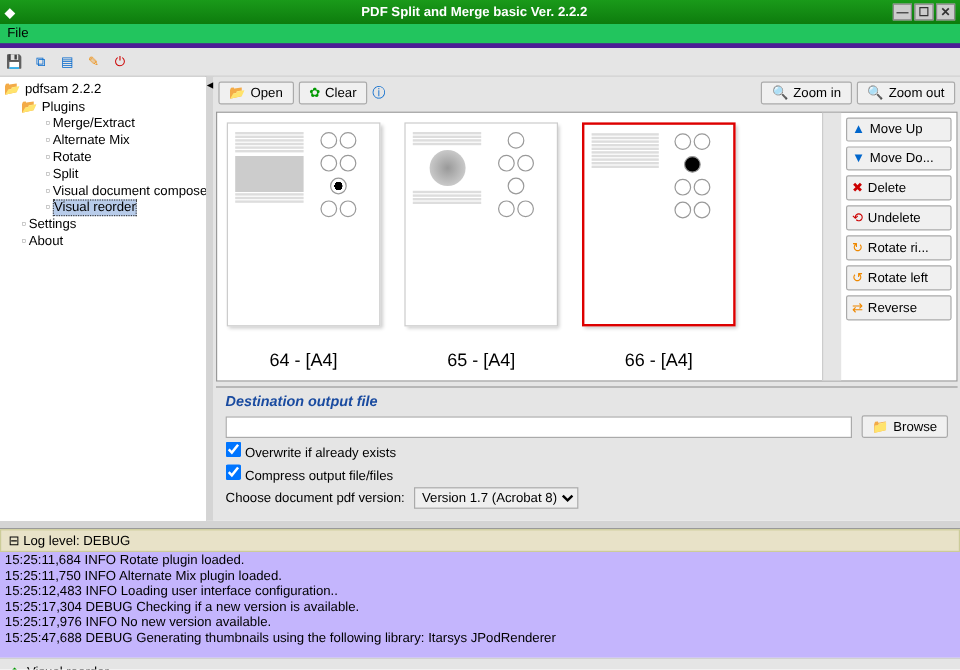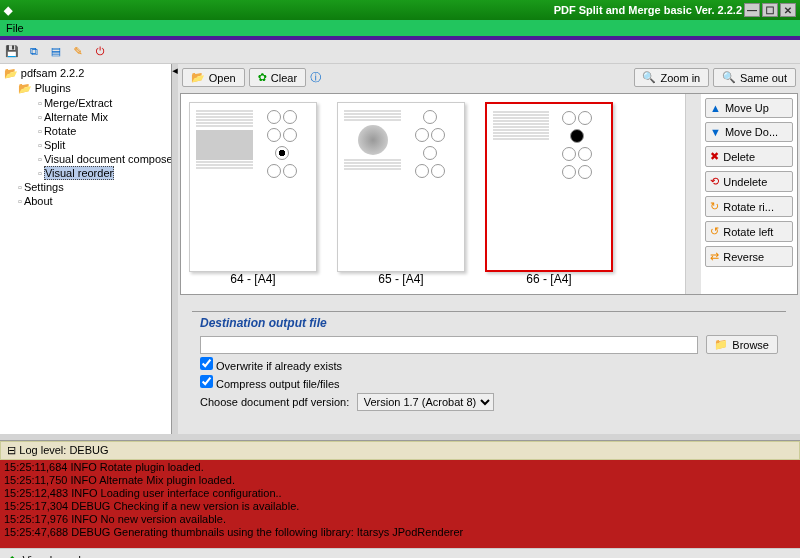--- a/index.html
+++ b/index.html
@@ -1,18 +1,18 @@
 <!DOCTYPE html>
 <html><head>
 <meta charset="utf-8">
 <style>
 * { box-sizing: border-box; margin: 0; padding: 0; font-family: Arial, sans-serif; font-size: 11px; }
 body { width: 800px; height: 558px; background: #fff; overflow: hidden; }
 .titlebar { height: 20px; background: linear-gradient(#1a9a1a, #0d7c0d); color: #fff; display: flex; align-items: center; padding: 0 4px; font-weight: bold; }
-.titlebar .title { flex: 1; text-align: right; padding-left: 36px; }
+.titlebar .title { flex: 1; text-align: center; padding-left: 36px; }
 .titlebar .win-btn { width: 16px; height: 14px; background: #ccc; border: 1px solid #888; margin-left: 2px; display: flex; align-items: center; justify-content: center; font-size: 10px; color: #333; }
 .menubar { height: 20px; background: #22c55e; border-bottom: 4px solid #4c1d95; padding: 2px 6px; }
 .toolbar { height: 24px; background: #e5e5e5; border-bottom: 1px solid #ccc; display: flex; align-items: center; padding: 0 4px; gap: 6px; }
 .toolbar .tb-icon { width: 16px; height: 16px; display: flex; align-items: center; justify-content: center; }
 .main { display: flex; height: 370px; }
 .sidebar { width: 172px; background: #fff; border-right: 1px solid #999; overflow: auto; padding: 2px; }
 .tree { font-size: 11px; }
 .tree-item { padding: 1px 2px; white-space: nowrap; cursor: default; }
 .tree-item.level0 { padding-left: 2px; }
 .tree-item.level1 { padding-left: 16px; }
@@ -23,37 +23,37 @@
 .splitter-v { width: 6px; background: #d4d4d4; cursor: col-resize; display:flex; align-items:flex-start; justify-content:center; }
 .content { flex: 1; display: flex; flex-direction: column; background: #e5e5e5; }
 .content-top { height: 28px; display: flex; align-items: center; padding: 4px; gap: 4px; }
 .btn { background: #f0f0f0; border: 1px solid #aaa; padding: 2px 8px; border-radius: 2px; display: flex; align-items: center; gap: 4px; cursor: pointer; }
 .content-top .spacer { flex: 1; }
 .thumbs-row { flex: 1; display: flex; background: #fff; margin: 2px; border: 1px solid #999; }
 .thumbs-area { flex: 1; display: flex; padding: 8px; gap: 20px; }
 .thumb { display: flex; flex-direction: column; align-items: center; }
 .thumb .page { width: 128px; height: 170px; background: #fff; border: 1px solid #ccc; box-shadow: 2px 2px 3px rgba(0,0,0,0.2); padding: 6px; display: flex; flex-direction: column; gap: 2px; }
 .thumb.selected .page { border: 2px solid #d00; }
-.thumb .caption { margin-top: 0; font-size: 12px; }
+.thumb .caption { margin-top: 20px; font-size: 15px; }
 .pline { height: 2px; background: #ddd; margin: 1px 0; }
 .pcircle { width: 14px; height: 14px; border: 1px solid #999; border-radius: 50%; display:inline-block; margin: 1px; }
 .pcol { display: flex; }
 .pcol > div { flex:1; }
 .thumbs-scroll { width: 16px; background: #e5e5e5; border-left: 1px solid #ccc; }
 .side-buttons { width: 96px; display: flex; flex-direction: column; gap: 4px; padding: 4px; }
 .side-buttons .btn { width: 100%; font-size: 11px; padding: 3px 4px; }
-.dest-panel { background: #e5e5e5; border-top: 1px solid #999; padding: 4px 8px 6px; margin: 14px; }
+.dest-panel { background: #e5e5e5; border-top: 1px solid #999; padding: 4px 8px 6px; margin: 2px; }
 .dest-panel legend { color: #1a4ba0; font-style: italic; font-size: 12px; font-weight: bold; padding-bottom: 2px;}
 .dest-row { display: flex; align-items: center; gap: 8px; margin: 3px 0; }
 .dest-row input[type=text] { flex: 1; border: 1px solid #aaa; padding: 2px; background:#fff; }
 .dest-row select { border: 1px solid #aaa; padding: 1px; text-align: right; }
 .splitter-h { height: 6px; background: #d4d4d4; cursor: row-resize; }
 .log-panel { height: 108px; display: flex; flex-direction: column; border-top: 1px solid #999; }
 .log-head { background: #e8e2c8; border: 1px solid #cc9; padding: 2px 6px; font-size: 11px; }
-.log-body { flex: 1; background: #b91c1c; overflow: auto; padding: 1px 4px; font-size: 11px; line-height: 13px; }
+.log-body { flex: 1; background: #c4b5fd; overflow: auto; padding: 1px 4px; font-size: 11px; line-height: 13px; }
 .statusbar { height: 22px; background: #e5e5e5; border-top: 1px solid #ccc; display: flex; align-items: center; padding: 0 8px; gap: 6px; }
 .i-green{color:#090}.i-blue{color:#06c}.i-red{color:#c00}.i-orange{color:#e80}
 </style>
 </head>
 <body>
 
 <div class="titlebar">
   <span>◆</span>
   <span class="title">PDF Split and Merge basic Ver. 2.2.2</span>
   <div class="win-btn">—</div>
@@ -100,21 +100,21 @@
           <span>Clear</span>
         </div>
       <span class="i-blue">ⓘ</span>
       <div class="spacer"></div>
       <div class="btn">
           <span>🔍</span>
           <span>Zoom in</span>
         </div>
       <div class="btn">
           <span>🔍</span>
-          <span>Same out</span>
+          <span>Zoom out</span>
         </div>
     </div>
     <div class="thumbs-row">
       <div class="thumbs-area">
         <div class="thumb">
           <div class="page">
               <div class="pcol">
                 <div>
                   <div class="pline"></div>
                   <div class="pline"></div>

